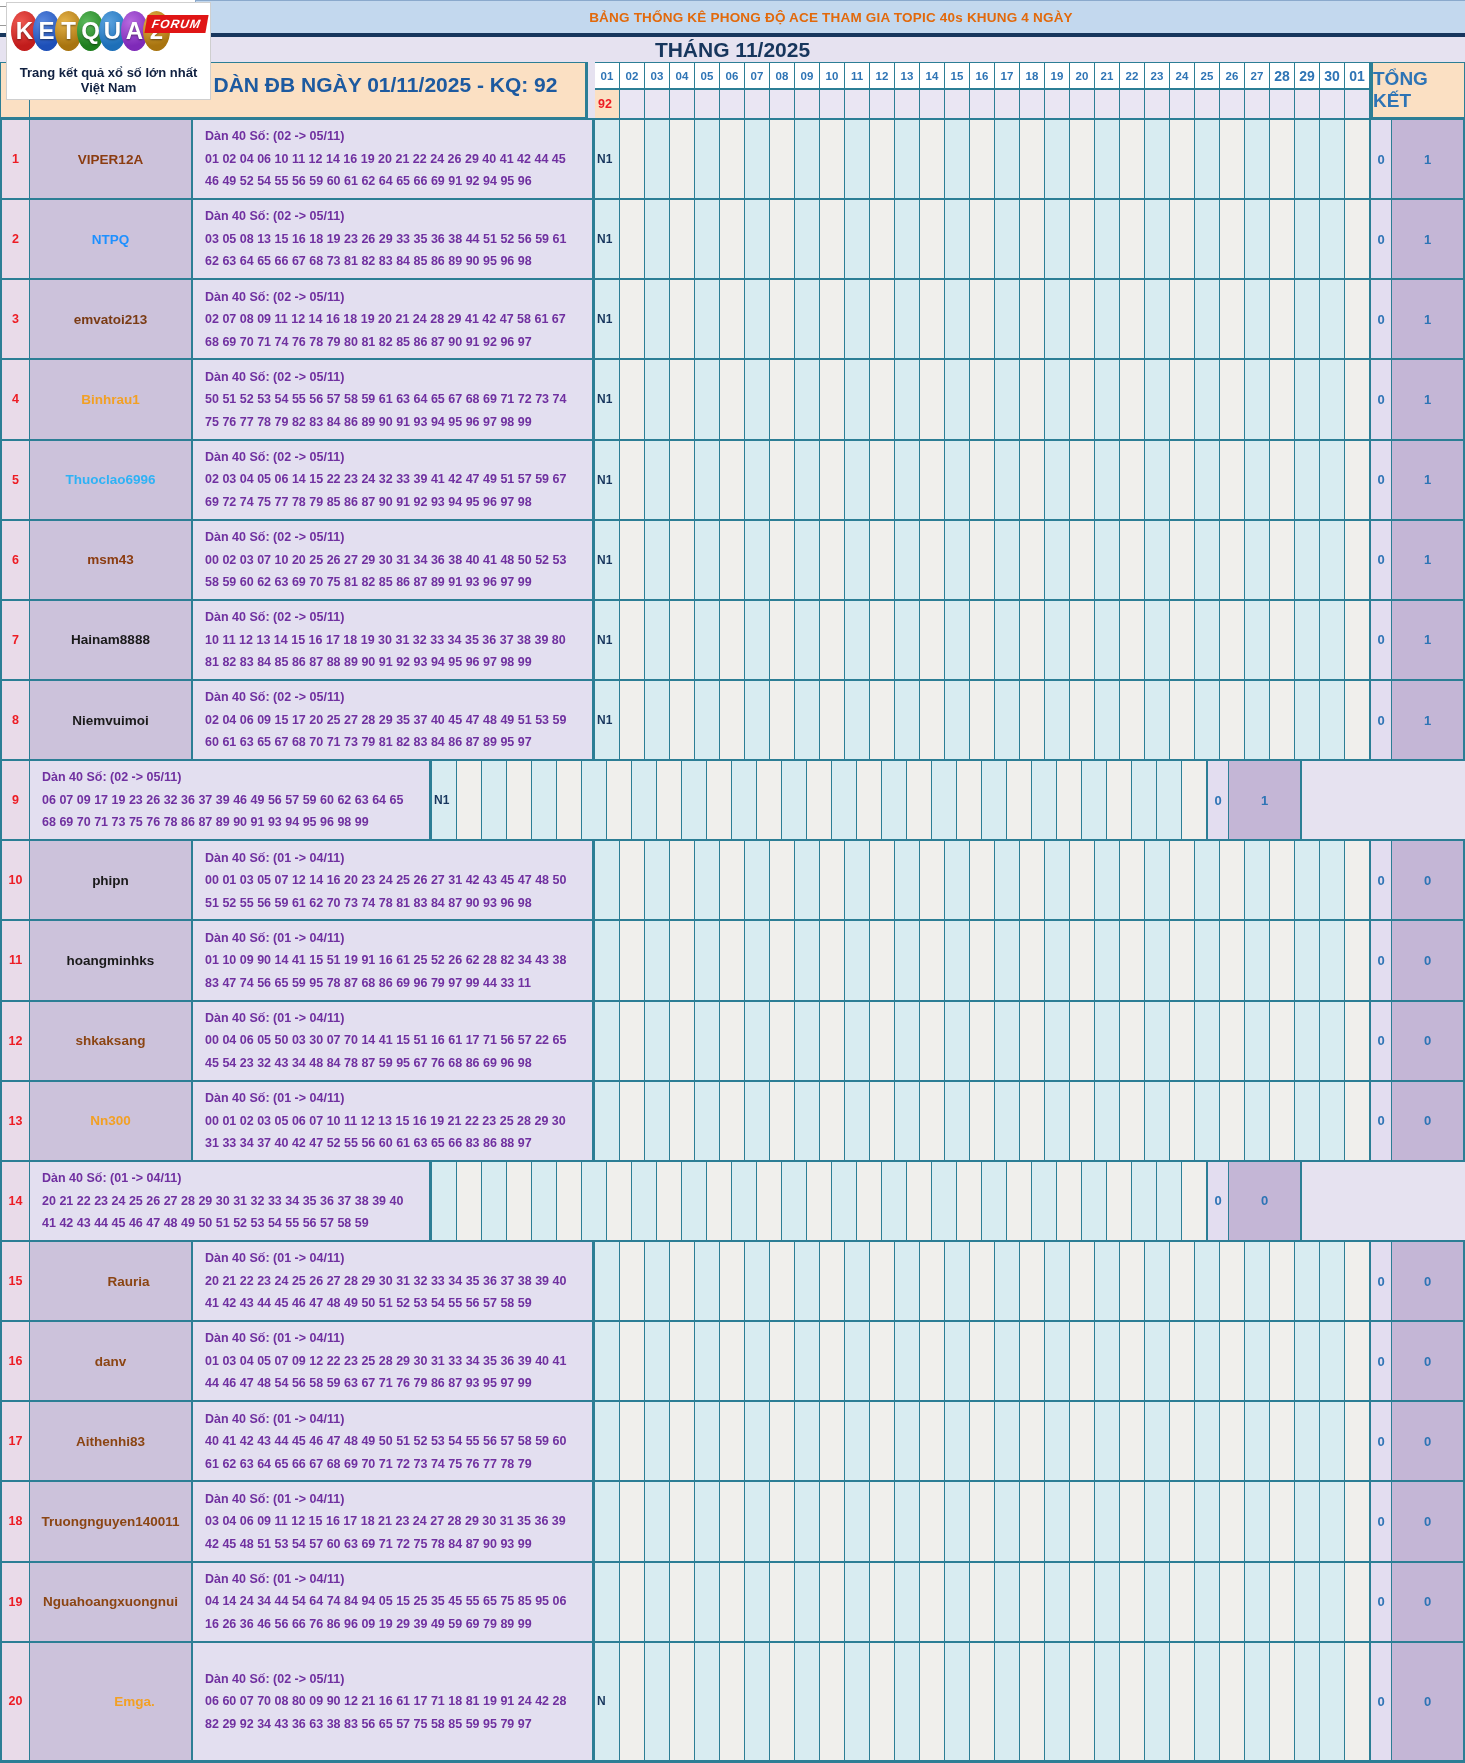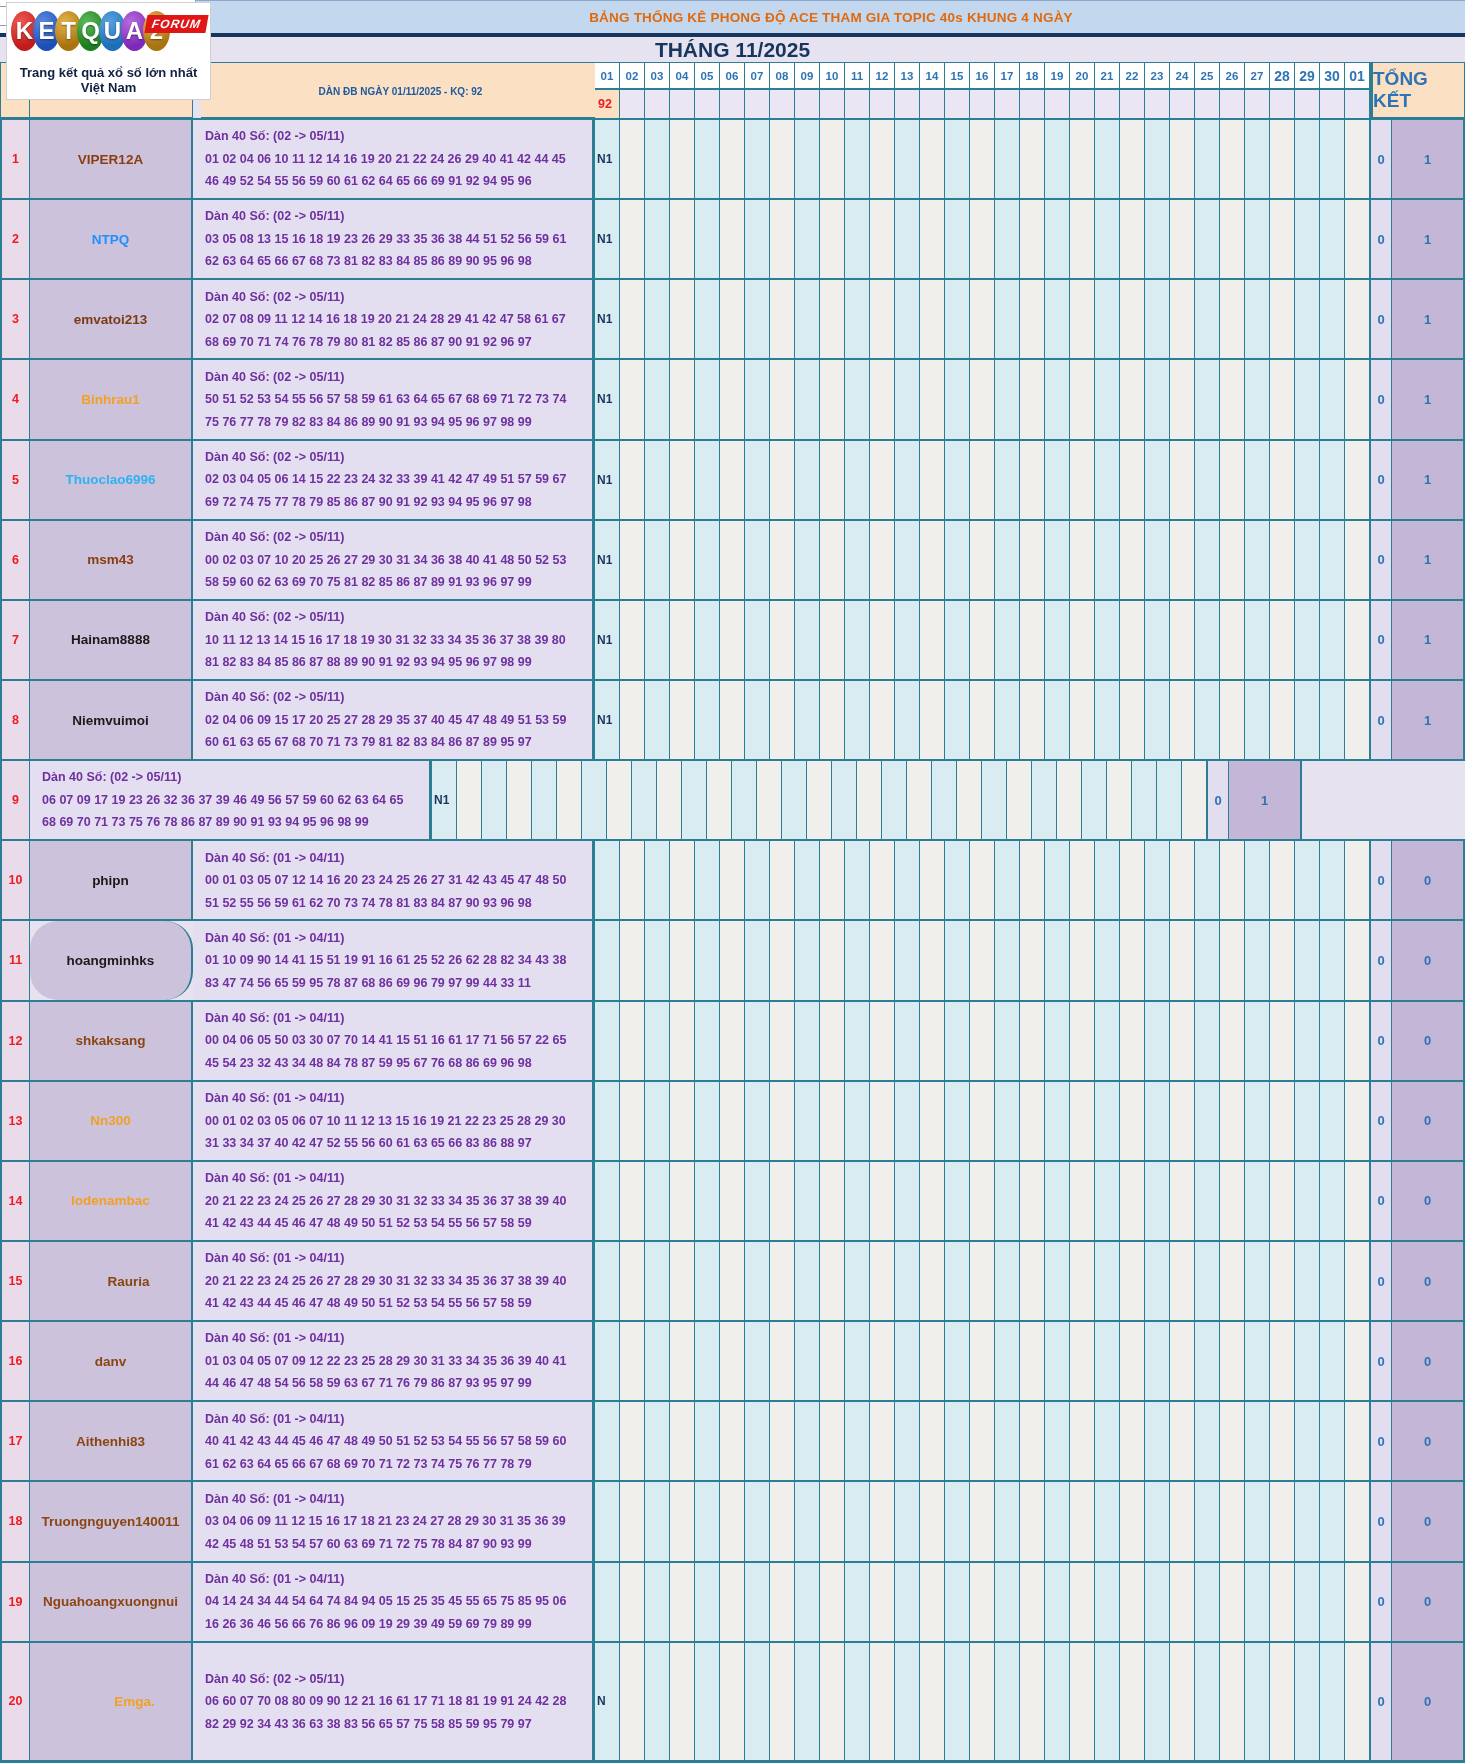--- a/index.html
+++ b/index.html
@@ -15,21 +15,21 @@
   .navy-line{position:absolute;left:0;top:33px;width:1465px;height:4px;background:#17365d;}
   .month-band{position:absolute;left:0;top:37px;width:1465px;height:25px;background:#e6e2f0;
           display:flex;align-items:center;justify-content:center;}
   .month-band span{color:#17365d;font-weight:bold;font-size:21px;}
 
   
   .hcell{position:absolute;top:62px;height:56px;background:#fbe0c3;box-sizing:border-box;border:1px solid #2c7e95;
          display:flex;align-items:flex-end;justify-content:center;color:#17365d;font-weight:bold;}
   .h-tt{left:0;width:30px;font-size:13px;padding-bottom:22px;}
   .h-member{left:30px;width:163px;font-size:13.5px;padding-bottom:22px;border-left:none;}
-  .h-dan{left:201px;width:402px;font-size:10px;align-items:flex-end;padding-bottom:20px;color:#1d5aa0;border-left:none;border-right:3px solid #2c7e95;}
+  .h-dan{left:186px;width:402px;font-size:21px;align-items:flex-end;padding-bottom:20px;color:#1d5aa0;border-left:none;border-right:3px solid #2c7e95;}
   .h-tk{left:1370px;width:95px;font-size:19px;align-items:center;color:#2e74b5;border-left:3px solid #2c7e95;}
   .h-dates{position:absolute;left:595px;top:62px;width:775px;height:56px;display:flex;}
   .dhc{width:25px;box-sizing:border-box;display:flex;flex-direction:column;}
   .dhc .lbl{height:28px;box-sizing:border-box;background:#ffffff;border-right:1px solid #2c7e95;border-top:1px solid #2c7e95;border-bottom:2px solid #2c7e95;
         display:flex;align-items:center;justify-content:center;color:#2e74b5;font-weight:bold;font-size:11.5px;}
   .dhc .lbl.big{font-size:14px;}
   .dhc .sub{height:28px;box-sizing:border-box;background:#eae6f3;border-right:1px solid #2c7e95;
         display:flex;align-items:center;color:#ed1c24;font-weight:bold;font-size:12.5px;padding-left:3px;}
   .dhc .sub.kq{background:#fbe0c3;}
 
@@ -659,21 +659,21 @@
           <div class="dcell wh"></div>
           <div class="dcell cy"></div>
           <div class="dcell cy"></div>
           <div class="dcell wh"></div>
         </div>
     <div class="c-tk1">0</div>
     <div class="c-tk2">0</div>
   </div>
       <div class="trow">
     <div class="c-tt">11</div>
-    <div class="c-member" style="color: rgb(26, 26, 26); border-radius: 28px;">hoangminhks</div>
+    <div class="c-member" style="color: rgb(26, 26, 26);">hoangminhks</div>
     <div class="c-dan">
       <div>Dàn 40 Số: (01 -&gt; 04/11)</div>
       <div>01 10 09 90 14 41 15 51 19 91 16 61 25 52 26 62 28 82 34 43 38</div>
       <div>83 47 74 56 65 59 95 78 87 68 86 69 96 79 97 99 44 33 11</div>
     </div>
     <div class="date-cells">
           <div class="dcell cy"></div>
           <div class="dcell wh"></div>
           <div class="dcell cy"></div>
           <div class="dcell wh"></div>
@@ -791,21 +791,20 @@
           <div class="dcell wh"></div>
           <div class="dcell cy"></div>
           <div class="dcell cy"></div>
           <div class="dcell wh"></div>
         </div>
     <div class="c-tk1">0</div>
     <div class="c-tk2">0</div>
   </div>
       <div class="trow">
     <div class="c-tt">14</div>
-    <div class="c-member" style="color: rgb(242, 160, 36);">lodenambac</div>
     <div class="c-dan">
       <div>Dàn 40 Số: (01 -&gt; 04/11)</div>
       <div>20 21 22 23 24 25 26 27 28 29 30 31 32 33 34 35 36 37 38 39 40</div>
       <div>41 42 43 44 45 46 47 48 49 50 51 52 53 54 55 56 57 58 59</div>
     </div>
     <div class="date-cells">
           <div class="dcell cy"></div>
           <div class="dcell wh"></div>
           <div class="dcell cy"></div>
           <div class="dcell wh"></div>

